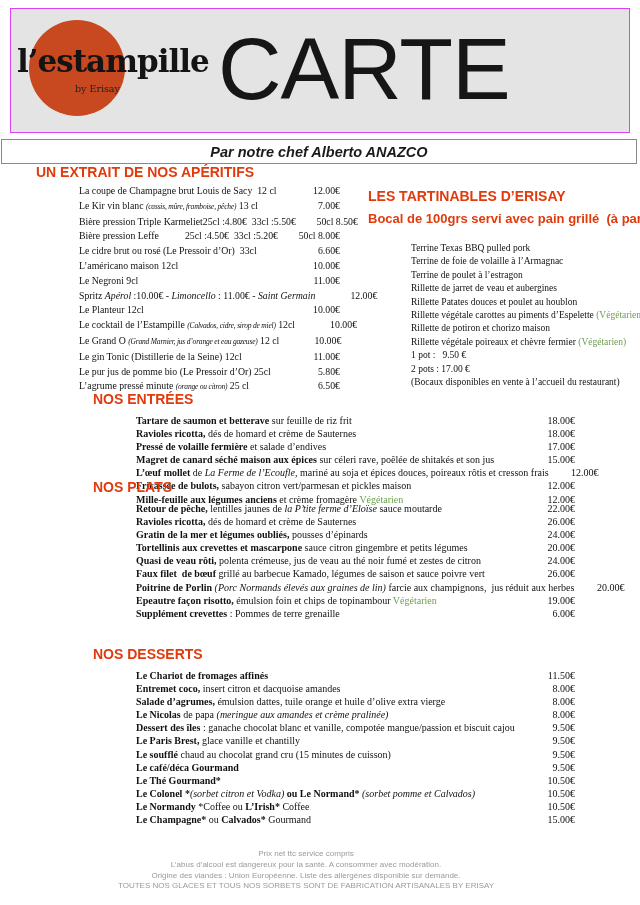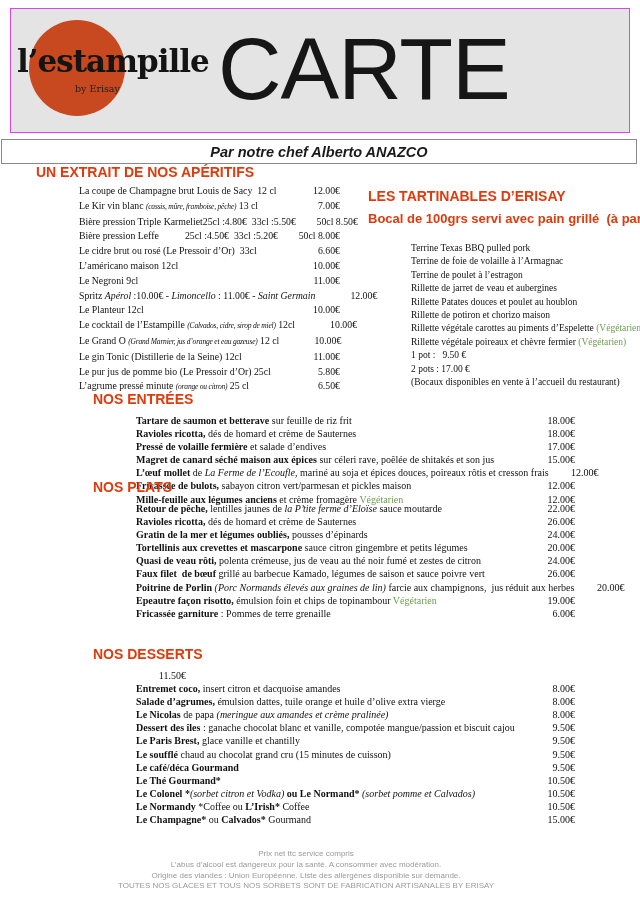--- a/index.html
+++ b/index.html
@@ -184,25 +184,25 @@
 
         <div class="mrow">
           <span class="nm"><span class="seg-n">Rillette de jarret de veau et aubergines</span></span>
         </div>
 
         <div class="mrow">
           <span class="nm"><span class="seg-n">Rillette Patates douces et poulet au houblon</span></span>
         </div>
 
         <div class="mrow">
+          <span class="nm"><span class="seg-n">Rillette végétale carottes au piments d’Espelette </span><span class="seg-g">(Végétarien)</span></span>
+        </div>
+
+        <div class="mrow">
           <span class="nm"><span class="seg-n">Rillette de potiron et chorizo maison</span></span>
-        </div>
-
-        <div class="mrow">
-          <span class="nm"><span class="seg-n">Rillette végétale carottes au piments d’Espelette </span><span class="seg-g">(Végétarien)</span></span>
         </div>
 
         <div class="mrow">
           <span class="nm"><span class="seg-n">Rillette végétale poireaux et chèvre fermier </span><span class="seg-g">(Végétarien)</span></span>
         </div>
 
         <div class="mrow">
           <span class="nm"><span class="seg-n">1 pot :   9.50 €</span></span>
         </div>
 
@@ -295,31 +295,32 @@
           <span class="nm"><span class="seg-b">Poitrine de Porlin </span><span class="seg-i">(Porc Normands élevés aux graines de lin)</span><span class="seg-n"> farcie aux champignons,  jus réduit aux herbes</span></span>
           <span class="pr">20.00€</span>
         </div>
 
         <div class="mrow">
           <span class="nm"><span class="seg-b">Epeautre façon risotto,</span><span class="seg-n"> émulsion foin et chips de topinambour </span><span class="seg-g">Végétarien</span></span>
           <span class="pr">19.00€</span>
         </div>
 
         <div class="mrow">
-          <span class="nm"><span class="seg-b">Fricassée garniture</span><span class="seg-n"> : Pommes de terre grenaille</span></span>
+          <span class="nm"><span class="seg-b">Supplément crevettes</span><span class="seg-n"> : Pommes de terre grenaille</span></span>
           <span class="pr">6.00€</span>
         </div>
       </div>
   </section>
 
   <section class="sec-desserts mains">
     <h2 class="red-heading">NOS DESSERTS</h2>
     <div class="list">
 
         <div class="mrow">
+          <span class="nm"><span class="seg-b">Le Chariot de fromages affinés</span></span>
           <span class="pr">11.50€</span>
         </div>
 
         <div class="mrow">
           <span class="nm"><span class="seg-b">Entremet coco,</span><span class="seg-n"> insert citron et dacquoise amandes</span></span>
           <span class="pr">8.00€</span>
         </div>
 
         <div class="mrow">
           <span class="nm"><span class="seg-b">Salade d’agrumes,</span><span class="seg-n"> émulsion dattes, tuile orange et huile d’olive extra vierge</span></span>

